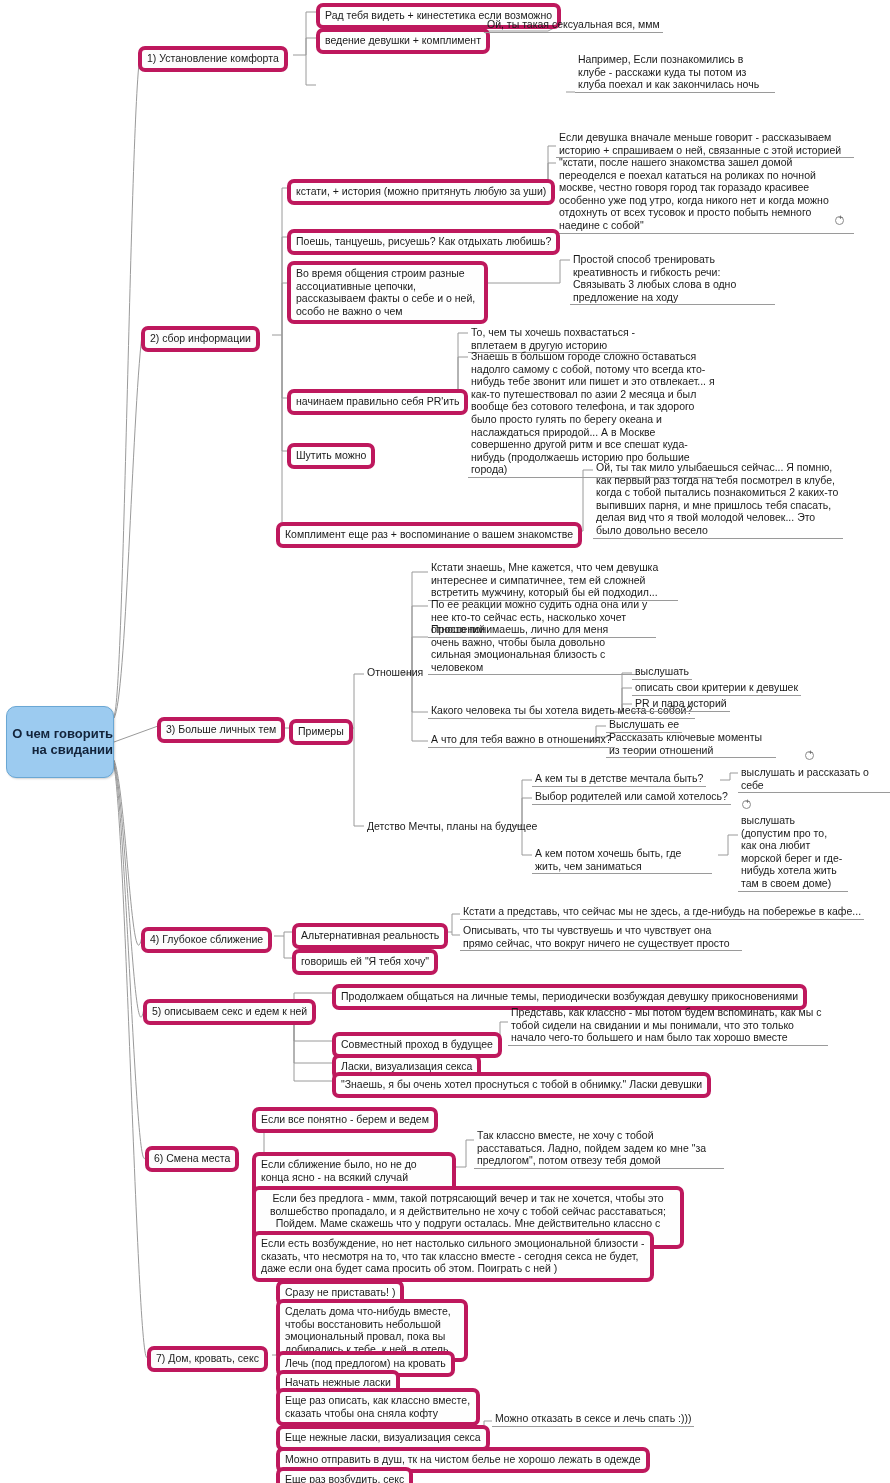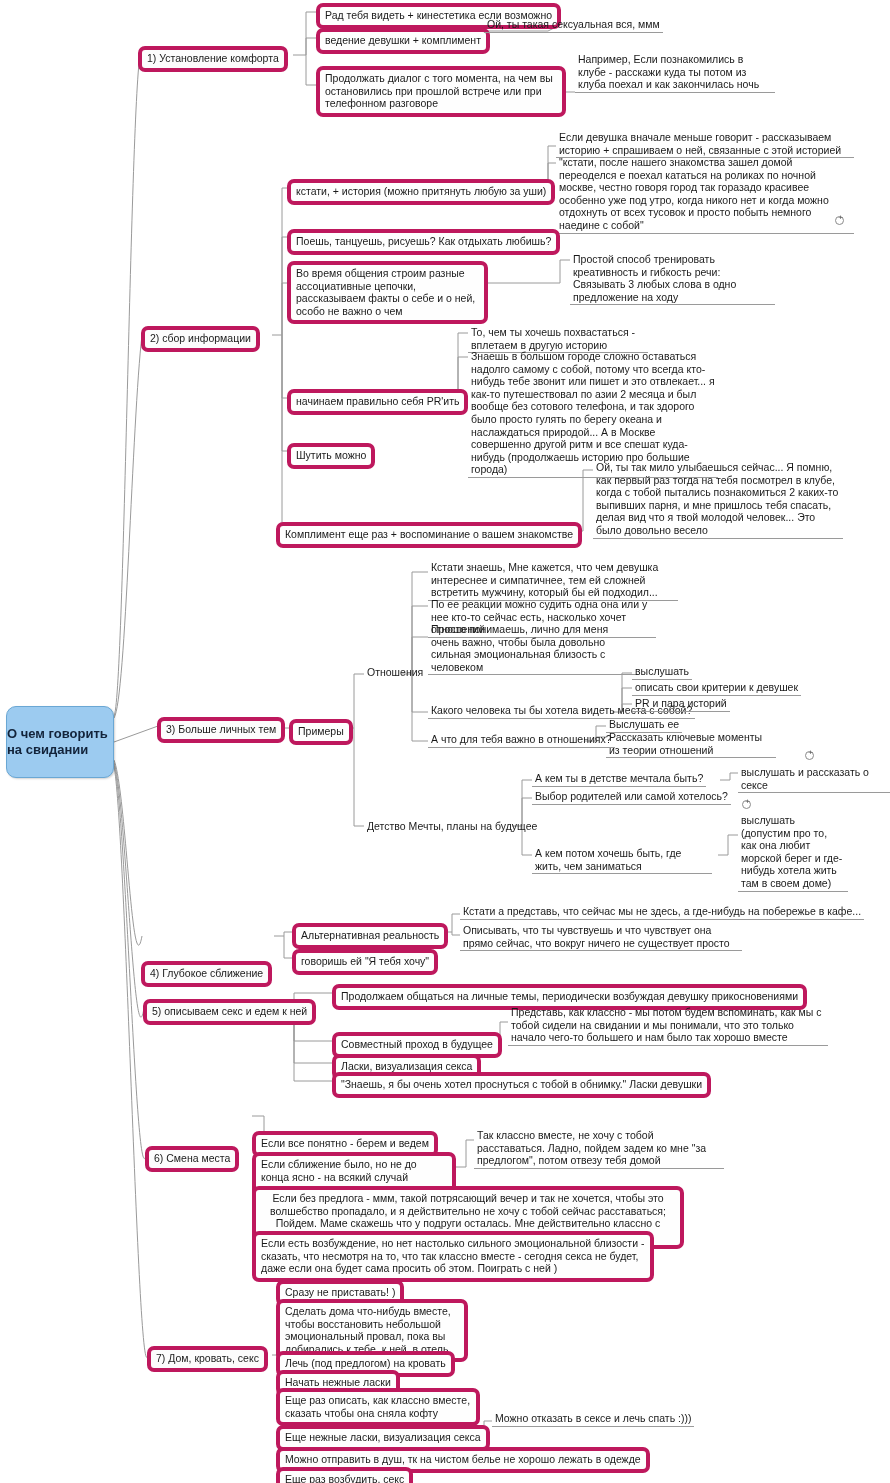--- a/index.html
+++ b/index.html
@@ -35,21 +35,21 @@
   .plain { padding:1px 3px; }
 
   .root {
     position:absolute;
     left:6px; top:706px;
     width:108px; height:72px;
     background:#9ccbf0;
     border:1px solid #6aa7d4;
     border-radius:10px;
     display:flex; align-items:center; justify-content:center;
-    text-align:left;
+    text-align:right;
     font-weight:bold;
     font-size:13px;
     line-height:16px;
     color:#12233a;
     box-shadow:1px 1px 2px rgba(0,0,0,.18);
   }
   .lvl1 {
     font-size:10.5px;
     background:#fcfcfc;
   }
@@ -163,21 +163,20 @@
     <path d="M282,1355 L282,1476 L276,1476"></path>
     <path d="M474,1434 L484,1434 L484,1421 L492,1421"></path>
   </svg>
 
   <div class="root">О чем говорить на свидании</div>
 
   <div class="node box lvl1" style="left:138px; top:46px;">1) Установление комфорта</div>
   <div class="node box" style="left:316px; top:3px;">Рад тебя видеть + кинестетика если возможно</div>
   <div class="node box" style="left:316px; top:28px;">ведение девушки  + комплимент</div>
   <div class="node ul" style="left:484px; top:17px;">Ой, ты такая сексуальная вся, ммм</div>
-  <div class="node box" style="left:316px; top:66px; width:250px;">Продолжать диалог с того момента, на чем вы остановились при прошлой встрече или при телефонном разговоре</div>
   <div class="node ul" style="left:575px; top:52px; width:200px;">Например, Если познакомились в клубе - расскажи куда ты потом из клуба поехал и как закончилась ночь</div>
 
   <div class="node box lvl1" style="left:141px; top:326px;">2) сбор информации</div>
 
   <div class="node box" style="left:287px; top:179px;">кстати, + история (можно притянуть любую за уши)</div>
   <div class="node ul" style="left:556px; top:130px; width:298px;">Если девушка вначале меньше говорит - рассказываем историю + спрашиваем о ней, связанные с этой историей</div>
   <div class="node ul" style="left:556px; top:155px; width:298px;">"кстати, после нашего знакомства зашел домой переоделся е поехал кататься на роликах по ночной москве, честно говоря город так горазадо красивее особенно уже под утро, когда никого нет и когда можно отдохнуть от всех тусовок и просто побыть немного наедине с собой"</div>
   <div class="collapse" style="left:835px; top:216px;"></div>
 
   <div class="node box" style="left:287px; top:229px;">Поешь, танцуешь, рисуешь? Как отдыхать любишь?</div>
@@ -205,41 +204,41 @@
   <div class="node ul" style="left:632px; top:664px;">выслушать</div>
   <div class="node ul" style="left:632px; top:680px;">описать свои критерии к девушек</div>
   <div class="node ul" style="left:632px; top:696px;">PR и пара историй</div>
   <div class="node ul" style="left:428px; top:732px;">А что для тебя важно в отношениях?</div>
   <div class="node ul" style="left:606px; top:717px;">Выслушать ее</div>
   <div class="node ul" style="left:606px; top:730px; width:170px;">Рассказать ключевые моменты из теории отношений</div>
   <div class="collapse" style="left:805px; top:751px;"></div>
 
   <div class="node plain" style="left:364px; top:819px;">Детство Мечты, планы на будущее</div>
   <div class="node ul" style="left:532px; top:771px;">А кем ты в детстве мечтала быть?</div>
-  <div class="node ul" style="left:738px; top:765px;">выслушать и рассказать о сексе</div>
+  <div class="node ul" style="left:738px; top:765px;">выслушать и рассказать о себе</div>
   <div class="node ul" style="left:532px; top:789px;">Выбор родителей или самой хотелось?</div>
   <div class="collapse" style="left:742px; top:800px;"></div>
   <div class="node ul" style="left:532px; top:846px; width:180px;">А кем потом хочешь быть, где жить, чем заниматься</div>
   <div class="node ul" style="left:738px; top:813px; width:110px;">выслушать (допустим про то, как она любит морской берег и где-нибудь хотела жить там в своем доме)</div>
 
-  <div class="node box lvl1" style="left:141px; top:961px;">4) Глубокое сближение</div>
+  <div class="node box lvl1" style="left:141px; top:927px;">4) Глубокое сближение</div>
   <div class="node box" style="left:292px; top:923px;">Альтернативная реальность</div>
   <div class="node ul" style="left:460px; top:904px;">Кстати а представь, что сейчас мы не здесь, а где-нибудь на побережье в кафе...</div>
   <div class="node ul" style="left:460px; top:923px; width:282px;">Описывать, что ты чувствуешь и что чувствует она прямо сейчас, что вокруг ничего не существует просто</div>
   <div class="node box" style="left:292px; top:949px;">говоришь ей "Я тебя хочу"</div>
 
   <div class="node box lvl1" style="left:143px; top:999px;">5) описываем секс и едем к ней</div>
   <div class="node box" style="left:332px; top:984px;">Продолжаем общаться на личные темы, периодически возбуждая девушку прикосновениями</div>
   <div class="node box" style="left:332px; top:1032px;">Совместный проход в будущее</div>
   <div class="node ul" style="left:508px; top:1005px; width:320px;">Представь, как классно - мы потом будем вспоминать, как мы с тобой сидели на свидании и мы понимали, что это только начало чего-то большего и нам было так хорошо вместе</div>
   <div class="node box" style="left:332px; top:1054px;">Ласки, визуализация секса</div>
   <div class="node box" style="left:332px; top:1072px;">"Знаешь, я бы очень хотел проснуться с тобой в обнимку." Ласки девушки</div>
 
   <div class="node box lvl1" style="left:145px; top:1146px;">6) Смена места</div>
-  <div class="node box" style="left:252px; top:1107px;margin-top:24px;">Если все понятно - берем и ведем</div>
+  <div class="node box" style="left:252px; top:1107px;">Если все понятно - берем и ведем</div>
   <div class="node box" style="left:252px; top:1152px; width:204px;">Если сближение было, но не до конца ясно - на всякий случай предлог</div>
   <div class="node ul" style="left:474px; top:1128px; width:250px;">Так классно вместе, не хочу с тобой расставаться. Ладно, пойдем задем ко мне "за предлогом", потом отвезу тебя домой</div>
   <div class="node box" style="left:252px; top:1186px; width:432px;text-align:center;">Если без предлога - ммм, такой потрясающий вечер и так не хочется, чтобы это волшебство пропадало, и я действительно не хочу с тобой сейчас расставаться; Пойдем. Маме скажешь что у подруги осталась. Мне действительно классно с тобой</div>
   <div class="node box" style="left:252px; top:1231px; width:402px;">Если есть возбуждение, но нет настолько сильного эмоциональной близости - сказать, что несмотря на то, что так классно вместе - сегодня секса не будет, даже если она будет сама просить об этом. Поиграть с ней )</div>
 
   <div class="node box lvl1" style="left:147px; top:1346px;">7) Дом, кровать, секс</div>
   <div class="node box" style="left:276px; top:1280px;text-align:right;">Сразу не приставать! )</div>
   <div class="node box" style="left:276px; top:1299px; width:192px;">Сделать дома что-нибудь вместе, чтобы восстановить небольшой эмоциональный провал, пока вы добирались к тебе, к ней, в отель</div>
   <div class="node box" style="left:276px; top:1351px;">Лечь (под предлогом) на кровать</div>
   <div class="node box" style="left:276px; top:1370px;">Начать нежные ласки</div>

